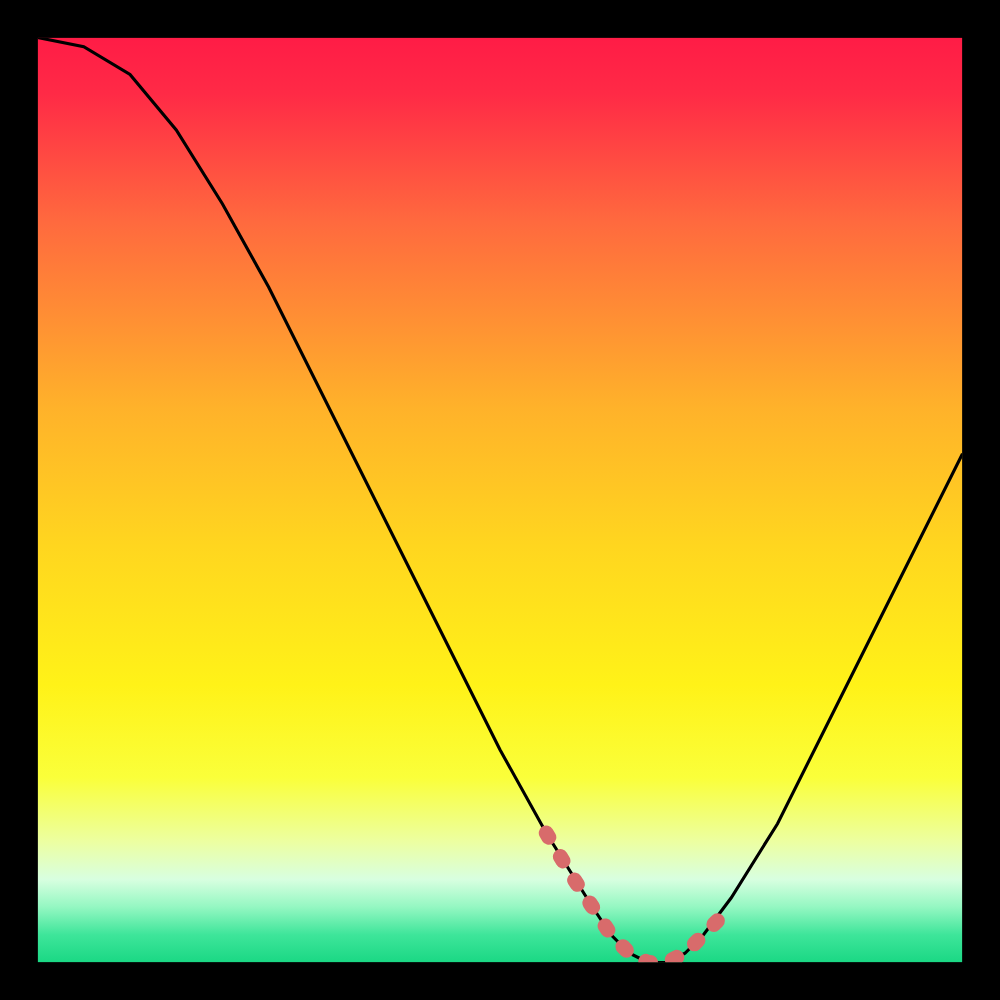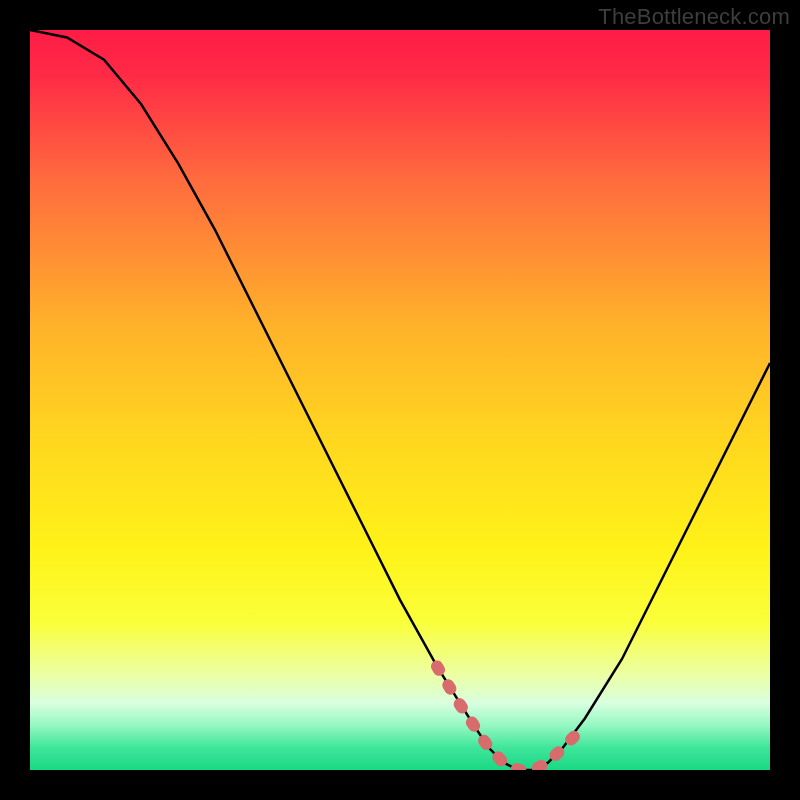--- a/index.html
+++ b/index.html
@@ -38,21 +38,20 @@
   .plot svg {
     display: block;
     width: 740px;
     height: 740px;
   }
 </style>
 </head>
 <body>
 
 <div class="outer">
-  <div class="watermark">TheBottleneck.com</div>
 
   <div class="plot">
     <svg id="chart-svg" viewBox="0 0 740 740" preserveAspectRatio="none">
       <defs>
         <linearGradient id="bg-grad" x1="0" y1="0" x2="0" y2="1">
             <stop offset="0%" stop-color="#ff1c46"></stop>
             <stop offset="6%" stop-color="#ff2a46"></stop>
             <stop offset="20%" stop-color="#ff6a3e"></stop>
             <stop offset="40%" stop-color="#ffb22a"></stop>
             <stop offset="55.00000000000001%" stop-color="#ffd61f"></stop>

